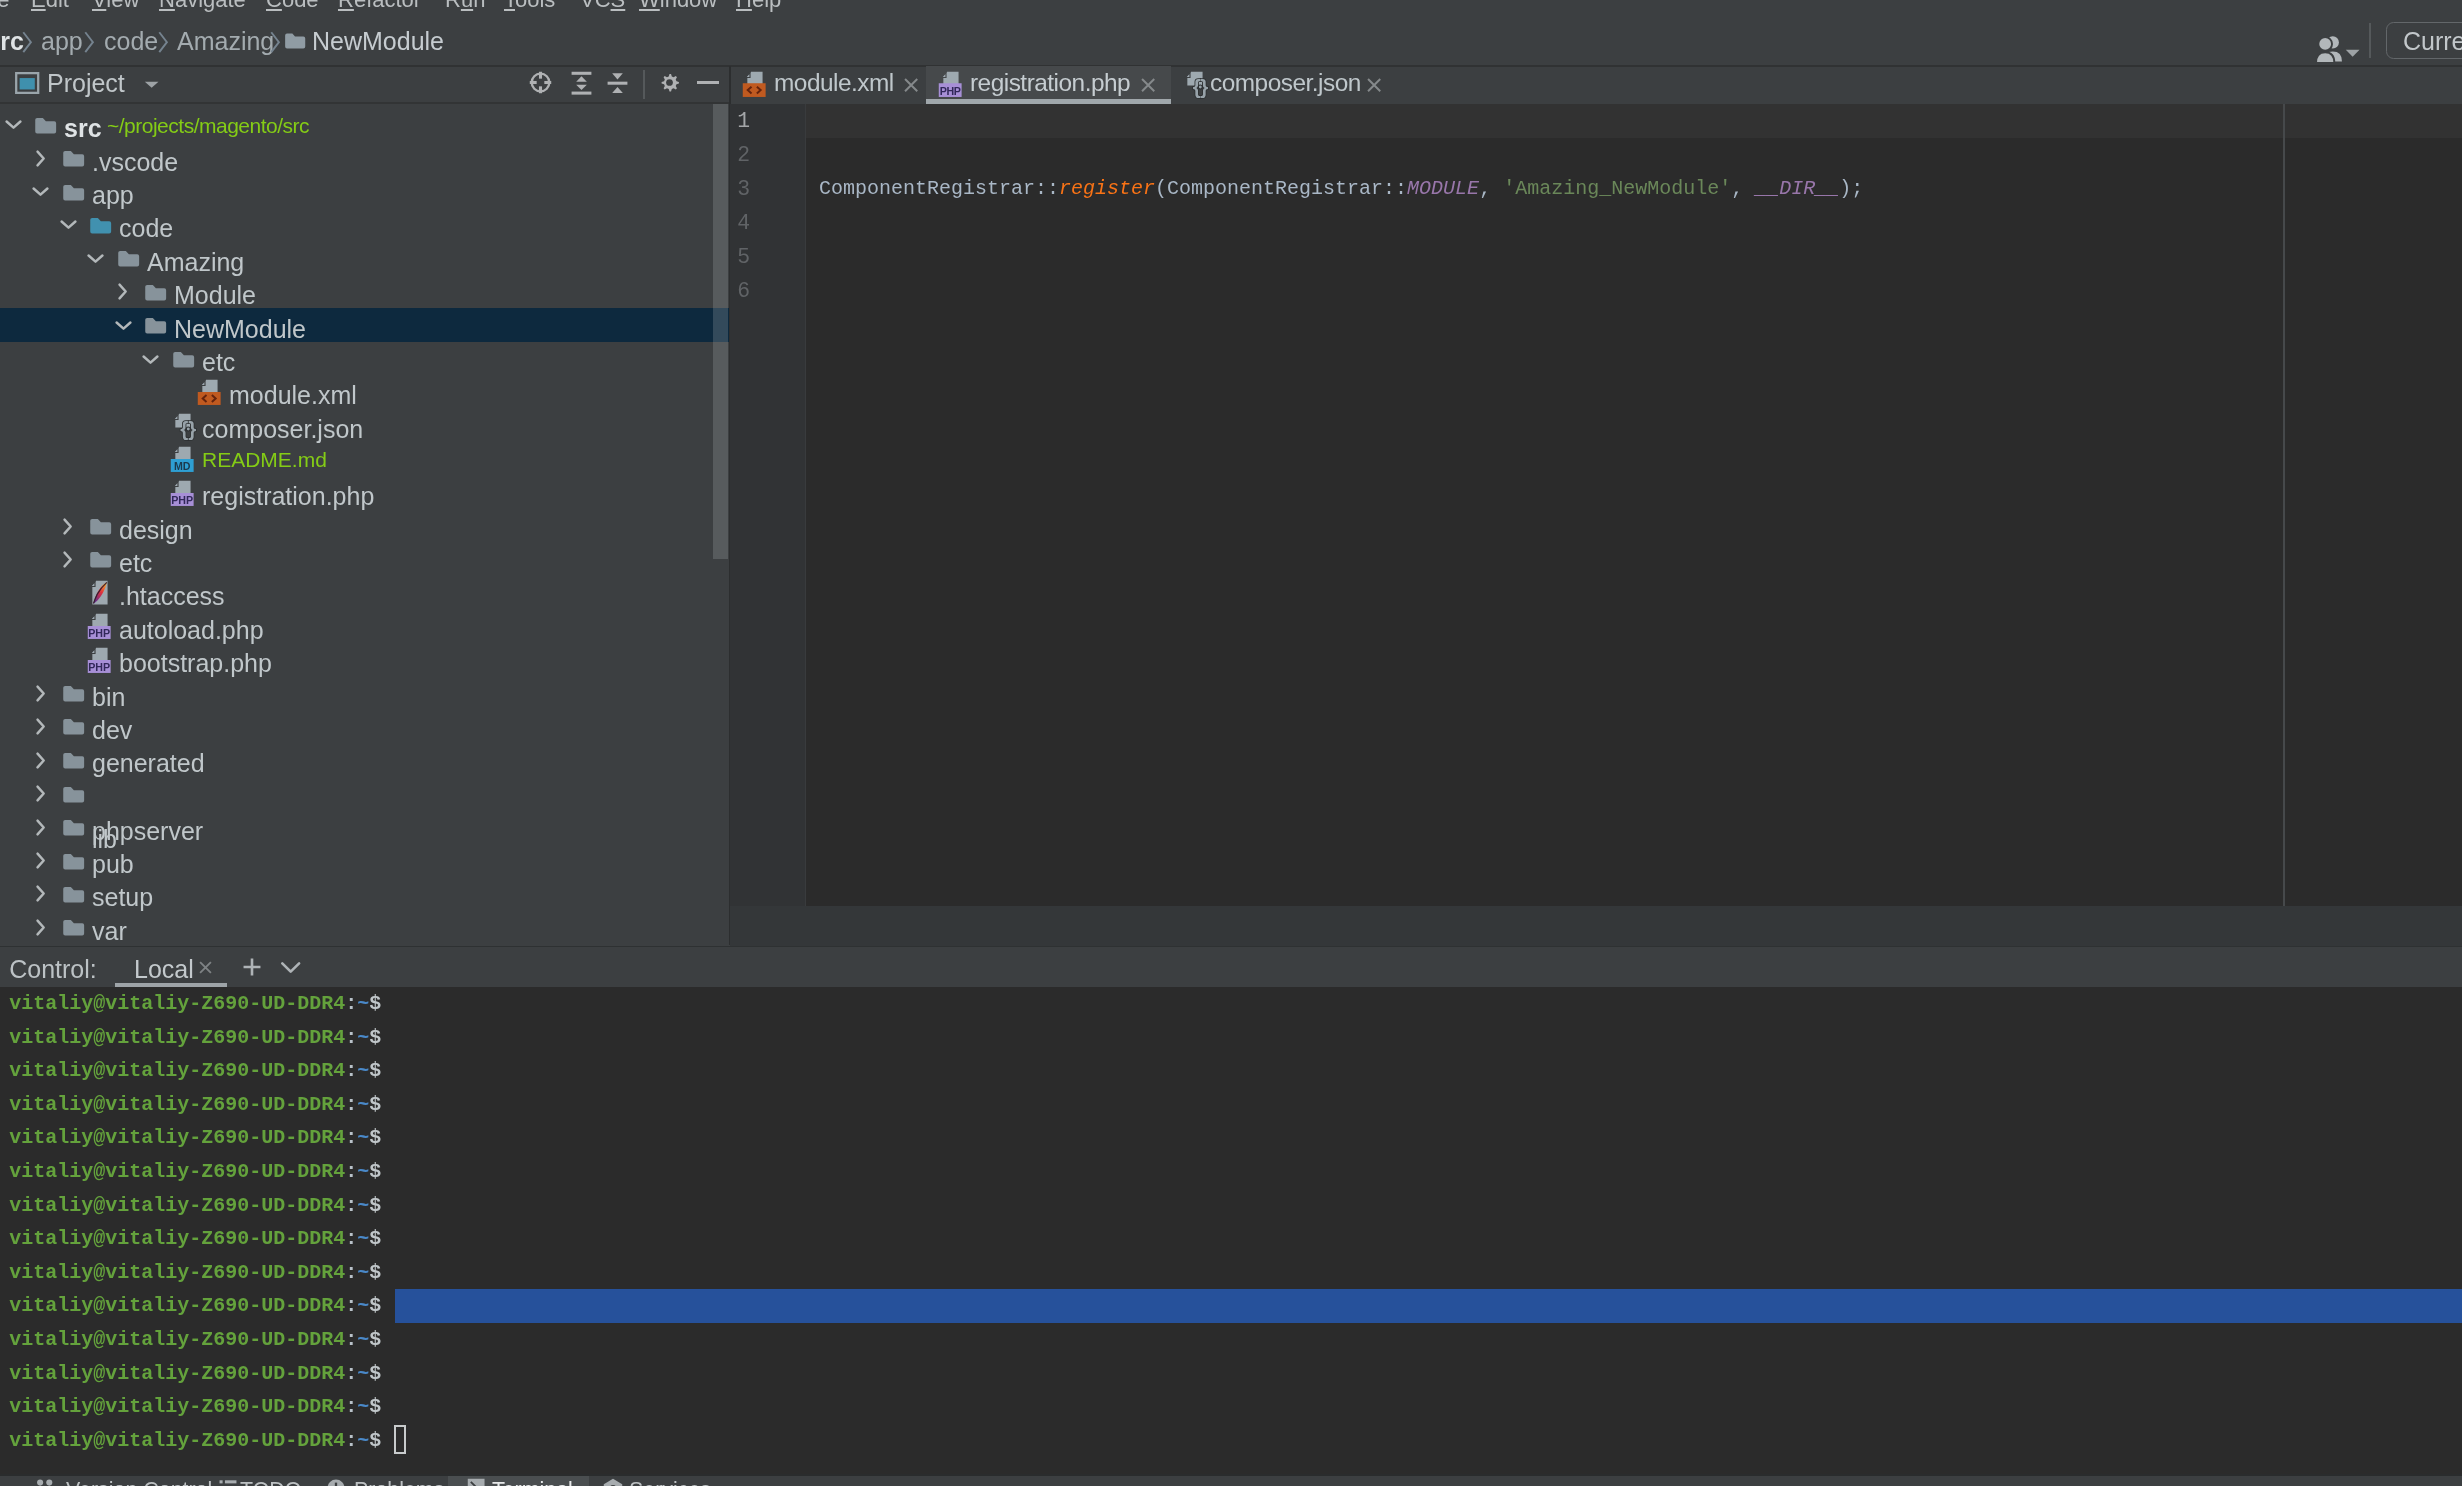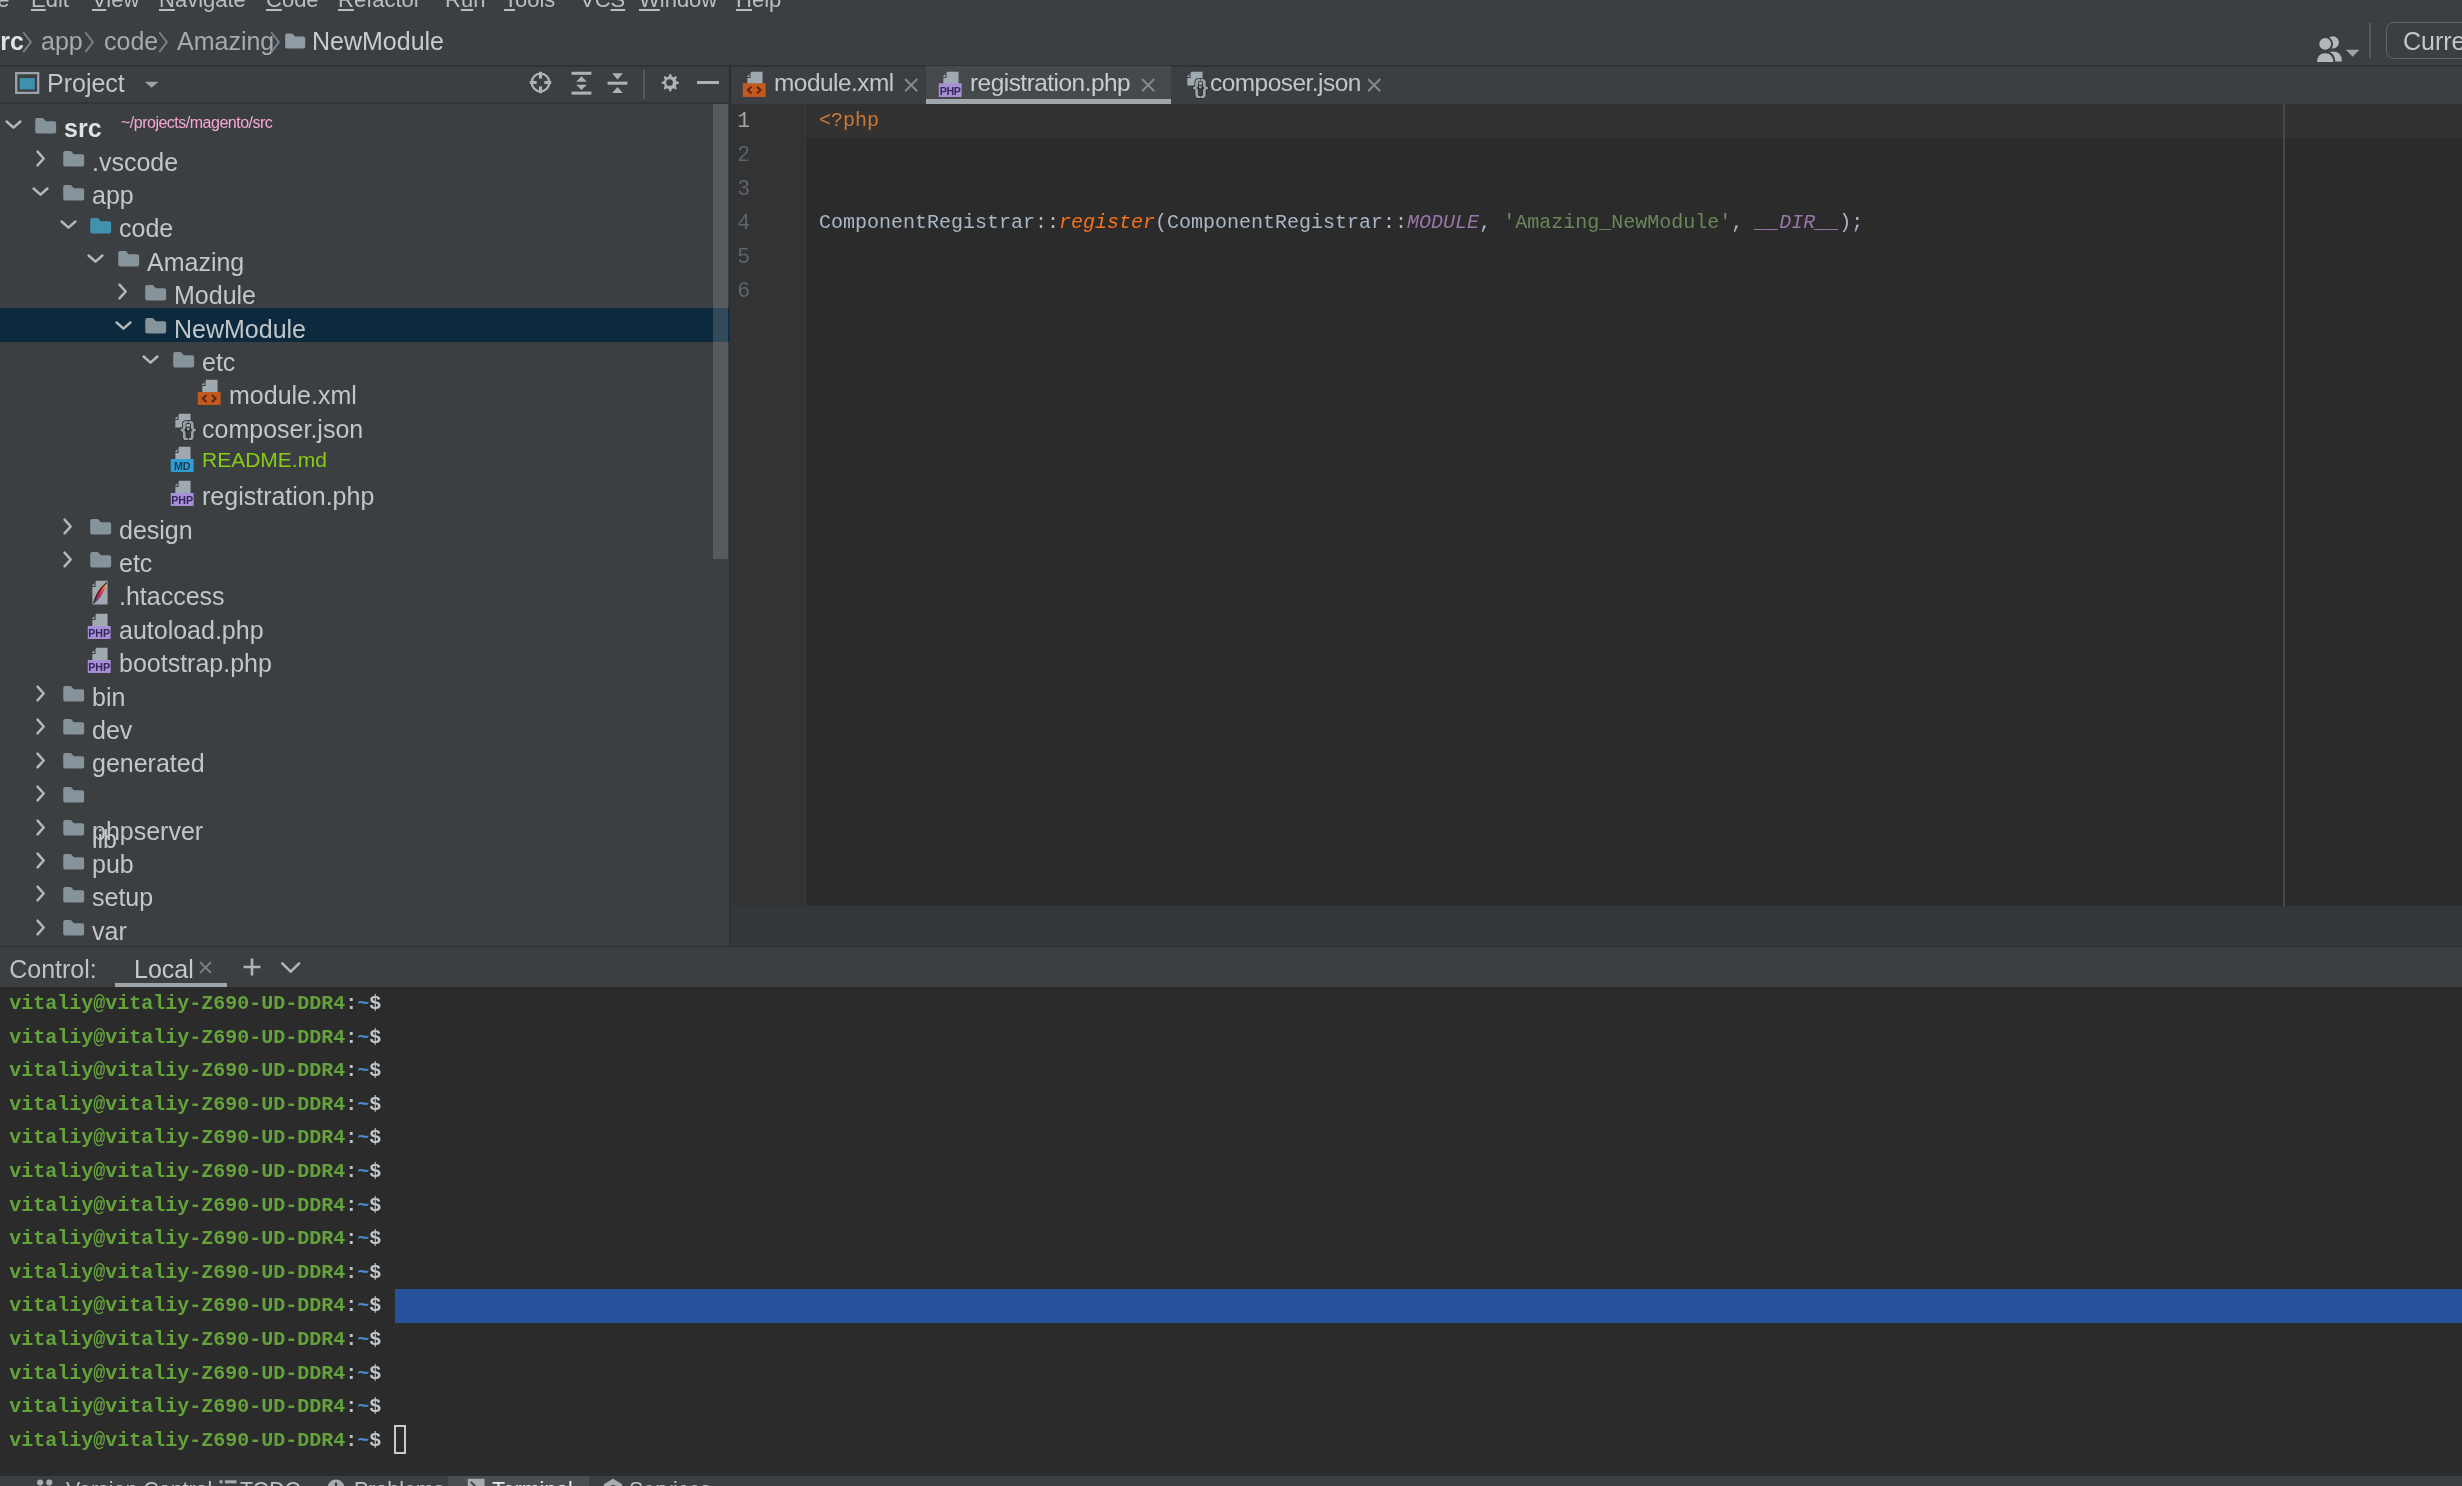--- a/index.html
+++ b/index.html
@@ -111,21 +111,21 @@
   <div class="abs" style="left:0;top:102px;width:729px;height:1.5px;background:#323435;"></div>
 
   <div class="abs" id="tree" style="left:0;top:104px;width:729px;height:842px;background:#3c3f41;overflow:hidden;">
     <svg class="abs" style="left:4.6px;top:16px;" width="17" height="10" viewBox="0 0 22 13">
         <polyline points="2,2 11,10 20,2" fill="none" stroke="#b3b8ba" stroke-width="3.2" stroke-linecap="round" stroke-linejoin="round"></polyline>
       </svg>
     <svg class="abs" style="left:34px;top:11.5px;" width="23" height="19" viewBox="0 0 30 25">
         <path d="M1.5 5 q0-2.5 2.5-2.5 h7.5 l4 4.5 h11 q2.5 0 2.5 2.5 v11 q0 2.5-2.5 2.5 H4 q-2.5 0-2.5-2.5 z" fill="#87939b"></path>
       </svg>
     <span class="abs sans" style="left:64px;top:10px;font-size:25px;font-weight:bold;color:#dfe3e5;">src</span>
-    <span class="abs sans" style="left:121px;top:10px;font-size:16px;letter-spacing:-0.5px;color:#f9a8d4;">~/projects/magento/src</span>
+    <span class="abs sans" style="left:107px;top:10px;font-size:21px;letter-spacing:-0.5px;color:#84cc16;">~/projects/magento/src</span>
     <svg class="abs" style="left:36px;top:46px;" width="10" height="17" viewBox="0 0 13 22">
         <polyline points="2,2 10,11 2,20" fill="none" stroke="#b3b8ba" stroke-width="3.2" stroke-linecap="round" stroke-linejoin="round"></polyline>
       </svg>
     <svg class="abs" style="left:62px;top:45px;" width="23" height="19" viewBox="0 0 30 25">
         <path d="M1.5 5 q0-2.5 2.5-2.5 h7.5 l4 4.5 h11 q2.5 0 2.5 2.5 v11 q0 2.5-2.5 2.5 H4 q-2.5 0-2.5-2.5 z" fill="#87939b"></path>
       </svg>
     <span class="abs sans" style="left:92px;top:44px;font-size:25px;color:#c0c7ca;">.vscode</span>
     <svg class="abs" style="left:32px;top:83px;" width="17" height="10" viewBox="0 0 22 13">
         <polyline points="2,2 11,10 20,2" fill="none" stroke="#b3b8ba" stroke-width="3.2" stroke-linecap="round" stroke-linejoin="round"></polyline>
       </svg>
@@ -350,21 +350,20 @@
         <div>2</div>
         <div>3</div>
         <div>4</div>
         <div>5</div>
         <div>6</div>
       </div>
 
     <div class="abs" style="left:1553px;top:0;width:1.5px;height:802px;background:#46494b;"></div>
 
     <div class="mono abs" style="left:89px;top:0;font-size:20px;line-height:34px;color:#a9b7c6;">
-        <div style="white-space:pre;"><span style="color:#cc7832;">&lt;?php</span></div>
         <div style="white-space:pre;"> </div>
         <div style="white-space:pre;"> </div>
         <div style="white-space:pre;">ComponentRegistrar::<span style="color:#f97316;font-style:italic;">register</span>(ComponentRegistrar::<span style="color:#9876aa;font-style:italic;">MODULE</span>, <span style="color:#6a8759;">'Amazing_NewModule'</span>, <span style="color:#9876aa;font-style:italic;">__DIR__</span>);</div>
       </div>
   </div>
 
   <div class="abs" style="left:730px;top:906px;width:1732px;height:41px;background:#343739;"></div>
 
   <div class="abs" style="left:0;top:946px;width:2462px;height:1.5px;background:#2e3132;"></div>
   <div class="abs" id="termheader" style="left:0;top:947px;width:2462px;height:40px;background:#3c3f41;font-size:25px;">

